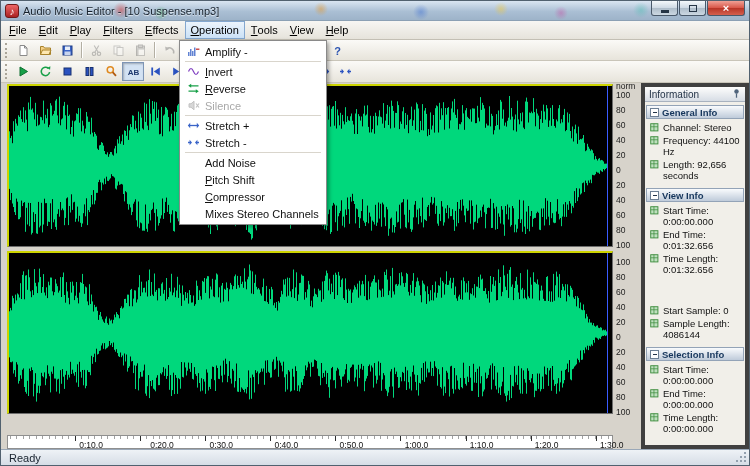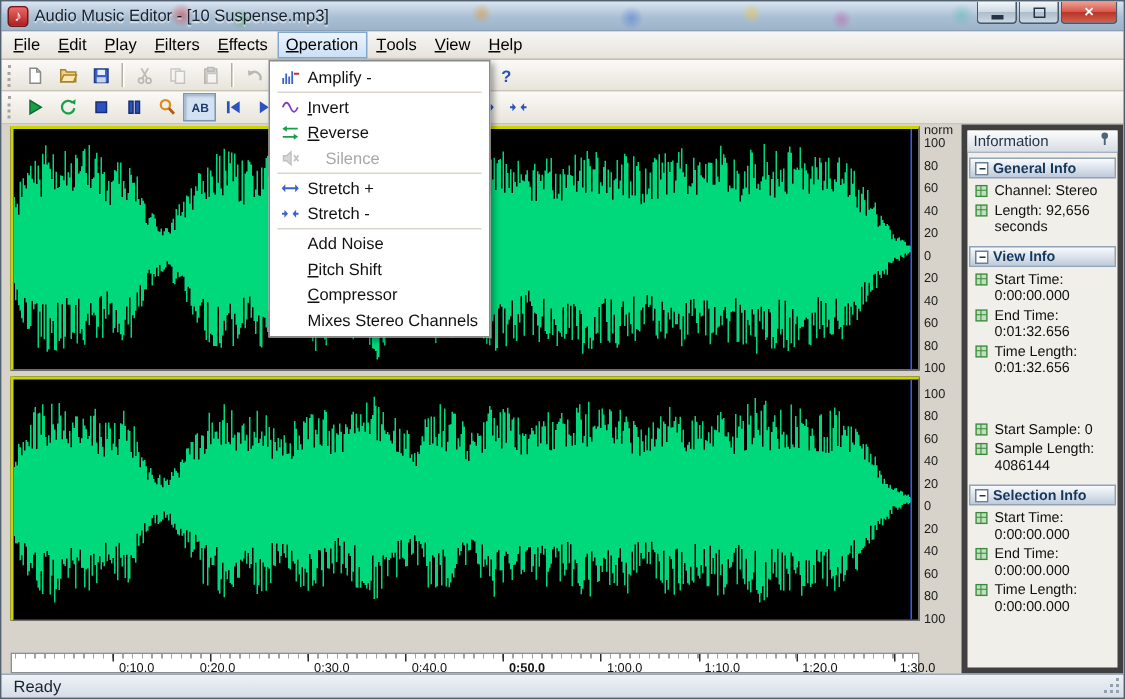--- a/index.html
+++ b/index.html
@@ -90,21 +90,21 @@
   .rows { padding:3px 2px 3px 4px; }
   .irow { position:relative; padding-left:13px; font-size:9.5px; line-height:11px;
     margin-bottom:2px; white-space:pre-line; color:#101010; }
   .rowico { position:absolute; left:0; top:1px; }
   .rowspacer { height:28px; }
 
   
   .dropdown { position:absolute; left:178px; top:39px; width:148px; z-index:40; background:#fff;
     border:1px solid #8a8a8a; box-shadow:2px 2px 4px rgba(0,0,0,.35); padding:2px; font-size:11px; }
   .mrow { display:flex; align-items:center; height:17px; padding:0 2px; color:#111; }
-  .mrow.mdis { color:#a8a8a8;gap:12px; }
+  .mrow.mdis { color:#a8a8a8; }
   .mrow.mdis svg { opacity:.45; filter:grayscale(1); }
   .micon { width:19px; flex:none; display:flex; align-items:center; justify-content:center; }
   .mlabel { padding-left:2px; white-space:nowrap; }
   .msep { height:1px; background:#d9d5cc; margin:1px 3px; }
 
   
   .statusbar { height:16px; flex:none; position:relative; display:flex; align-items:center;
     padding:0 8px; font-size:11px; color:#17222e;
     background:linear-gradient(#eef2f6, #d6dde6); border-top:1px solid #9aa8b8; }
   .grip { position:absolute; right:2px; bottom:2px; width:12px; height:12px; }
@@ -344,27 +344,27 @@
           <svg id="wave1" viewBox="0 0 603 160" preserveAspectRatio="none">
             <path d="M0.5 58.3V104.4M1.5 54.9V109.1M2.5 57.3V109.3M3.5 42.8V108.5M4.5 45.2V120.5M5.5 50.5V117.1M6.5 41.6V123.9M7.5 47.4V109.2M8.5 40.4V111.5M9.5 41.5V130.6M10.5 44.5V127.9M11.5 30.2V122.3M12.5 46.0V125.8M13.5 21.9V116.8M14.5 18.3V115.4M15.5 46.3V134.0M16.5 22.6V138.9M17.5 22.2V140.7M18.5 36.8V127.8M19.5 16.5V143.0M20.5 24.3V115.6M21.5 38.3V118.1M22.5 44.2V114.3M23.5 37.2V117.0M24.5 42.1V143.4M25.5 16.1V130.8M26.5 29.8V120.2M27.5 33.3V148.6M28.5 40.1V139.9M29.5 29.3V132.7M30.5 15.6V140.3M31.5 24.0V132.8M32.5 39.9V119.8M33.5 34.0V123.2M34.5 21.1V124.3M35.5 39.5V119.4M36.5 42.5V132.2M37.5 34.3V125.6M38.5 45.1V112.3M39.5 28.7V120.7M40.5 32.3V123.2M41.5 24.5V139.4M42.5 24.6V118.7M43.5 38.3V120.8M44.5 42.3V113.4M45.5 39.1V125.5M46.5 26.2V125.6M47.5 30.6V138.6M48.5 33.2V126.5M49.5 39.6V125.8M50.5 37.6V140.6M51.5 24.1V117.2M52.5 44.0V130.8M53.5 24.1V116.1M54.5 19.5V123.7M55.5 42.0V135.9M56.5 49.7V121.8M57.5 29.1V117.9M58.5 38.4V126.7M59.5 44.8V121.8M60.5 51.3V124.5M61.5 28.9V108.8M62.5 39.6V121.0M63.5 28.6V116.7M64.5 32.7V120.4M65.5 47.1V122.7M66.5 42.7V119.0M67.5 29.0V129.5M68.5 44.8V111.3M69.5 50.4V133.9M70.5 39.6V108.8M71.5 29.1V118.8M72.5 29.9V124.7M73.5 20.9V117.0M74.5 31.0V132.3M75.5 40.8V116.9M76.5 33.5V135.3M77.5 34.4V132.9M78.5 48.4V117.2M79.5 52.2V119.0M80.5 31.2V119.1M81.5 51.0V122.2M82.5 41.5V102.8M83.5 48.4V110.8M84.5 58.5V104.1M85.5 51.8V100.7M86.5 54.2V109.1M87.5 53.7V95.7M88.5 57.8V101.5M89.5 66.9V100.9M90.5 61.9V97.9M91.5 59.0V97.5M92.5 63.5V92.5M93.5 66.4V90.3M94.5 68.6V95.8M95.5 69.9V90.1M96.5 65.6V96.3M97.5 63.5V95.3M98.5 70.2V94.6M99.5 71.8V93.3M100.5 65.5V88.0M101.5 67.6V92.2M102.5 66.7V90.2M103.5 70.4V94.0M104.5 66.8V89.5M105.5 61.6V96.8M106.5 64.3V98.7M107.5 59.1V96.2M108.5 61.0V100.1M109.5 62.1V103.2M110.5 65.3V104.0M111.5 55.0V99.5M112.5 53.3V104.2M113.5 55.6V102.5M114.5 54.6V112.5M115.5 46.0V100.5M116.5 45.8V108.5M117.5 50.0V101.5M118.5 41.6V118.6M119.5 41.7V115.0M120.5 53.2V113.4M121.5 36.9V103.5M122.5 35.9V108.4M123.5 53.3V108.0M124.5 45.6V120.1M125.5 37.2V112.4M126.5 37.5V136.1M127.5 49.5V112.7M128.5 46.4V110.3M129.5 34.3V137.4M130.5 22.1V125.3M131.5 43.1V118.9M132.5 28.7V123.7M133.5 39.4V123.7M134.5 34.9V117.5M135.5 34.7V111.6M136.5 39.5V140.6M137.5 28.4V142.8M138.5 43.5V133.2M139.5 27.1V122.1M140.5 16.5V145.1M141.5 42.9V128.0M142.5 29.0V133.1M143.5 41.6V127.1M144.5 43.1V135.7M145.5 20.5V136.7M146.5 38.8V138.3M147.5 36.9V124.7M148.5 47.4V122.2M149.5 35.2V132.2M150.5 35.3V132.1M151.5 42.9V120.2M152.5 30.7V121.4M153.5 29.3V119.3M154.5 40.7V114.2M155.5 36.9V122.9M156.5 47.7V115.6M157.5 25.0V125.9M158.5 46.2V123.0M159.5 44.0V112.1M160.5 34.9V136.8M161.5 38.6V122.1M162.5 20.8V143.0M163.5 42.3V137.1M164.5 39.5V119.7M165.5 34.6V141.1M166.5 44.2V122.0M167.5 37.5V124.8M168.5 23.8V140.9M169.5 44.9V125.2M170.5 31.7V126.2M171.5 40.2V135.7M172.5 52.9V109.0M173.5 32.5V123.9M174.5 41.7V124.5M175.5 47.5V109.4M176.5 39.0V114.5M177.5 45.1V122.5M178.5 39.8V117.7M179.5 50.6V109.6M180.5 37.1V115.8M181.5 42.0V118.9M182.5 49.6V110.0M183.5 49.4V125.9M184.5 42.5V126.6M185.5 52.9V114.1M186.5 51.2V121.1M187.5 27.6V122.9M188.5 32.8V134.6M189.5 47.0V120.1M190.5 37.3V130.0M191.5 43.2V138.4M192.5 46.6V125.2M193.5 27.9V137.6M194.5 28.8V126.1M195.5 25.0V128.6M196.5 39.9V140.8M197.5 25.6V116.4M198.5 23.1V119.6M199.5 23.3V137.5M200.5 45.4V133.9M201.5 33.5V136.0M202.5 36.5V125.9M203.5 25.8V113.6M204.5 43.3V114.0M205.5 44.2V127.2M206.5 26.7V138.0M207.5 20.4V112.5M208.5 21.5V115.0M209.5 44.3V125.8M210.5 34.3V126.1M211.5 49.6V112.7M212.5 32.6V122.7M213.5 30.0V129.3M214.5 48.5V107.6M215.5 35.8V121.7M216.5 36.8V105.7M217.5 29.4V110.9M218.5 34.9V129.2M219.5 48.3V123.0M220.5 36.3V108.2M221.5 29.9V125.6M222.5 31.8V130.6M223.5 36.3V115.9M224.5 33.1V117.7M225.5 23.3V134.5M226.5 21.5V128.1M227.5 35.9V110.5M228.5 22.9V138.6M229.5 32.1V138.9M230.5 34.6V125.0M231.5 23.1V138.9M232.5 31.0V134.4M233.5 28.7V135.7M234.5 34.8V137.0M235.5 15.3V139.3M236.5 28.6V135.9M237.5 36.3V140.5M238.5 26.3V134.1M239.5 23.7V117.4M240.5 11.5V146.4M241.5 17.5V124.8M242.5 40.5V145.8M243.5 18.4V121.6M244.5 41.1V124.1M245.5 29.9V139.5M246.5 21.6V117.2M247.5 33.8V119.9M248.5 36.4V118.4M249.5 35.0V131.2M250.5 36.6V120.4M251.5 40.6V119.1M252.5 42.6V115.5M253.5 34.1V118.6M254.5 25.6V115.5M255.5 48.0V131.8M256.5 48.3V107.6M257.5 32.9V119.9M258.5 49.1V107.2M259.5 50.9V118.8M260.5 36.0V119.9M261.5 46.1V124.7M262.5 33.9V124.4M263.5 36.4V108.7M264.5 52.3V106.4M265.5 49.8V116.8M266.5 54.9V115.8M267.5 49.0V103.8M268.5 57.6V107.6M269.5 48.1V123.8M270.5 49.7V107.6M271.5 43.9V109.7M272.5 37.8V112.6M273.5 41.3V118.4M274.5 26.5V108.7M275.5 31.6V124.3M276.5 25.9V138.7M277.5 43.6V121.3M278.5 24.6V136.5M279.5 42.7V117.1M280.5 24.9V118.6M281.5 38.3V138.7M282.5 44.2V137.8M283.5 36.1V115.8M284.5 16.5V123.7M285.5 45.1V137.3M286.5 34.4V113.3M287.5 19.3V118.0M288.5 47.9V138.0M289.5 41.5V132.4M290.5 30.1V138.5M291.5 29.8V135.4M292.5 21.5V129.3M293.5 22.7V132.0M294.5 22.9V125.9M295.5 46.7V123.0M296.5 39.1V112.4M297.5 44.6V117.3M298.5 36.4V114.4M299.5 27.9V108.7M300.5 31.5V110.6M301.5 53.2V123.7M302.5 47.6V109.4M303.5 54.3V114.0M304.5 43.3V113.6M305.5 35.5V106.6M306.5 40.8V107.1M307.5 41.6V108.0M308.5 44.1V115.6M309.5 35.8V122.9M310.5 37.6V123.3M311.5 37.3V132.2M312.5 48.8V110.0M313.5 28.5V124.9M314.5 46.3V120.0M315.5 27.9V123.8M316.5 22.7V117.6M317.5 17.6V131.1M318.5 20.2V120.0M319.5 37.4V134.2M320.5 25.7V144.8M321.5 41.2V126.5M322.5 30.6V115.2M323.5 39.0V113.9M324.5 21.8V127.4M325.5 46.0V127.1M326.5 19.7V135.4M327.5 21.8V117.7M328.5 42.1V114.8M329.5 18.9V116.3M330.5 22.7V122.7M331.5 34.1V126.5M332.5 26.7V133.6M333.5 25.3V123.7M334.5 45.2V123.4M335.5 47.0V121.3M336.5 25.4V116.4M337.5 36.6V111.1M338.5 50.0V129.9M339.5 35.8V126.8M340.5 37.7V128.4M341.5 36.4V114.9M342.5 49.9V113.8M343.5 39.5V111.6M344.5 36.6V111.6M345.5 32.4V128.4M346.5 34.2V124.5M347.5 36.5V116.5M348.5 30.6V133.5M349.5 44.7V111.8M350.5 27.8V124.9M351.5 42.5V115.7M352.5 31.4V110.9M353.5 27.9V116.8M354.5 31.2V112.9M355.5 43.1V138.2M356.5 21.9V128.2M357.5 46.9V125.5M358.5 47.2V122.9M359.5 28.3V113.1M360.5 46.3V111.5M361.5 33.7V118.6M362.5 29.6V112.5M363.5 28.2V114.5M364.5 26.0V134.6M365.5 22.4V110.0M366.5 29.4V122.7M367.5 29.6V130.6M368.5 44.6V126.8M369.5 26.6V108.4M370.5 36.6V122.5M371.5 37.5V109.9M372.5 44.1V137.8M373.5 35.6V126.5M374.5 43.7V120.1M375.5 18.9V122.3M376.5 22.0V135.9M377.5 16.5V137.7M378.5 26.6V143.1M379.5 42.1V139.5M380.5 37.7V133.8M381.5 23.1V118.5M382.5 44.6V116.1M383.5 14.9V133.5M384.5 38.4V144.7M385.5 41.5V114.6M386.5 31.5V121.1M387.5 30.9V118.6M388.5 32.9V124.0M389.5 31.3V135.0M390.5 20.1V134.4M391.5 32.4V124.2M392.5 19.3V128.3M393.5 23.3V118.9M394.5 30.1V119.9M395.5 33.9V128.2M396.5 29.8V113.8M397.5 19.9V137.0M398.5 21.1V117.4M399.5 38.8V129.2M400.5 42.5V135.7M401.5 31.9V123.6M402.5 39.8V137.5M403.5 27.8V118.9M404.5 20.1V112.5M405.5 42.8V121.5M406.5 34.1V128.9M407.5 28.5V137.2M408.5 24.6V122.1M409.5 28.2V142.6M410.5 32.5V129.9M411.5 42.2V130.7M412.5 49.3V114.9M413.5 27.6V127.2M414.5 30.4V110.0M415.5 31.6V128.8M416.5 38.3V108.5M417.5 50.9V124.4M418.5 33.3V115.6M419.5 41.1V119.5M420.5 48.3V119.4M421.5 37.2V108.7M422.5 47.2V122.9M423.5 32.0V115.0M424.5 47.5V123.1M425.5 39.5V108.2M426.5 28.5V113.5M427.5 44.6V115.1M428.5 39.8V132.7M429.5 32.2V116.2M430.5 32.8V121.3M431.5 24.5V134.0M432.5 44.7V135.5M433.5 28.0V114.2M434.5 29.6V142.7M435.5 41.6V133.6M436.5 31.2V140.1M437.5 18.3V117.8M438.5 32.0V119.7M439.5 31.8V126.2M440.5 27.7V143.5M441.5 24.8V113.4M442.5 35.4V112.8M443.5 29.7V135.8M444.5 24.8V140.6M445.5 41.9V115.0M446.5 33.5V136.4M447.5 45.4V122.3M448.5 47.8V127.5M449.5 43.5V135.8M450.5 41.7V136.9M451.5 46.1V124.9M452.5 27.3V134.1M453.5 46.7V135.3M454.5 24.4V109.7M455.5 28.2V125.1M456.5 39.5V130.9M457.5 30.3V132.6M458.5 39.3V123.7M459.5 27.9V129.1M460.5 46.8V113.0M461.5 40.3V124.7M462.5 41.1V137.8M463.5 35.2V137.9M464.5 42.5V110.8M465.5 31.1V129.6M466.5 44.7V119.0M467.5 33.5V129.9M468.5 33.8V115.8M469.5 23.9V144.0M470.5 35.1V113.5M471.5 21.6V130.4M472.5 26.5V123.2M473.5 25.6V143.3M474.5 37.9V138.5M475.5 38.0V136.5M476.5 35.2V119.6M477.5 41.2V125.8M478.5 45.4V124.9M479.5 38.0V121.9M480.5 49.6V115.5M481.5 23.0V112.3M482.5 38.8V136.5M483.5 31.3V110.4M484.5 24.0V126.6M485.5 32.9V113.0M486.5 27.6V132.8M487.5 47.4V136.5M488.5 47.0V119.5M489.5 16.4V140.2M490.5 30.0V134.5M491.5 24.0V142.0M492.5 43.2V133.3M493.5 38.8V128.7M494.5 12.3V114.1M495.5 22.4V140.4M496.5 33.7V142.9M497.5 37.1V148.6M498.5 20.8V142.3M499.5 44.9V137.9M500.5 16.9V147.1M501.5 14.1V121.9M502.5 33.8V145.1M503.5 31.5V132.9M504.5 47.1V133.5M505.5 35.0V113.2M506.5 28.1V129.3M507.5 23.9V121.8M508.5 31.7V131.9M509.5 39.5V112.8M510.5 46.1V136.7M511.5 20.1V140.5M512.5 36.6V115.3M513.5 34.9V140.8M514.5 45.4V117.4M515.5 36.8V126.1M516.5 44.8V129.7M517.5 46.4V140.7M518.5 16.6V115.3M519.5 43.4V117.8M520.5 45.2V127.0M521.5 24.3V129.3M522.5 31.7V125.3M523.5 45.6V121.0M524.5 19.3V130.3M525.5 28.9V144.2M526.5 29.6V137.7M527.5 30.9V137.9M528.5 26.4V120.5M529.5 31.6V135.9M530.5 47.4V120.6M531.5 37.7V138.4M532.5 32.6V136.2M533.5 37.4V123.6M534.5 45.8V135.9M535.5 47.8V113.5M536.5 47.9V121.2M537.5 24.0V121.8M538.5 23.2V114.9M539.5 48.0V132.9M540.5 38.3V117.4M541.5 48.8V115.1M542.5 38.4V137.8M543.5 48.8V113.0M544.5 20.9V126.8M545.5 47.7V132.9M546.5 32.3V131.1M547.5 18.6V140.8M548.5 23.7V130.4M549.5 44.3V125.1M550.5 21.1V138.4M551.5 45.0V129.4M552.5 37.2V117.8M553.5 30.9V134.5M554.5 33.6V130.4M555.5 37.5V127.1M556.5 31.2V116.9M557.5 48.4V115.9M558.5 31.3V110.6M559.5 42.0V119.2M560.5 43.5V107.1M561.5 32.8V126.4M562.5 34.8V127.3M563.5 36.8V116.2M564.5 44.4V115.6M565.5 46.0V113.6M566.5 43.0V112.5M567.5 53.4V111.3M568.5 43.2V105.6M569.5 44.9V107.1M570.5 55.2V109.4M571.5 49.5V97.5M572.5 56.6V106.9M573.5 57.2V106.6M574.5 51.4V97.1M575.5 57.2V100.3M576.5 65.4V94.4M577.5 60.9V96.5M578.5 63.5V92.7M579.5 69.5V97.1M580.5 66.1V92.8M581.5 69.6V93.5M582.5 69.6V91.5M583.5 72.2V92.8M584.5 70.1V87.0M585.5 72.8V89.7M586.5 73.7V84.5M587.5 72.7V84.7M588.5 72.3V85.5M589.5 74.7V86.8M590.5 75.1V85.4M591.5 74.2V86.0M592.5 74.7V83.7M593.5 77.4V82.8M594.5 76.7V83.0M595.5 77.3V82.2M596.5 76.7V83.1M597.5 78.4V82.4M598.5 78.8V81.6" stroke="#00d87c" stroke-width="1" fill="none"></path>
             <line x1="598.5" y1="0" x2="598.5" y2="160" stroke="#3a5cff" stroke-width="1"></line>
           </svg>
         </div>
       <div class="timeline" id="timeline">
           <span class="tl-unit" style="left: 3px;">hms</span>
           <span class="tl-tick" style="left: 67.0794px;"></span>
           <span class="tl-label" style="left: 67.0794px;">0:10.0</span>
           <span class="tl-tick" style="left: 132.159px;"></span>
-          <span class="tl-label" style="left: 121px;">0:20.0</span>
+          <span class="tl-label" style="left: 138px;">0:20.0</span>
           <span class="tl-tick" style="left: 197.238px;"></span>
           <span class="tl-label" style="left: 197.238px;">0:30.0</span>
           <span class="tl-tick" style="left: 262.318px;"></span>
           <span class="tl-label" style="left: 262.318px;">0:40.0</span>
           <span class="tl-tick" style="left: 327.397px;"></span>
-          <span class="tl-label" style="left: 327.397px; font-weight: bold;">0:50.0</span>
+          <span class="tl-label" style="left: 327.397px;">0:50.0</span>
           <span class="tl-tick" style="left: 392.477px;"></span>
           <span class="tl-label" style="left: 392.477px;">1:00.0</span>
           <span class="tl-tick" style="left: 457.556px;"></span>
           <span class="tl-label" style="left: 457.556px;">1:10.0</span>
           <span class="tl-tick" style="left: 522.635px;"></span>
           <span class="tl-label" style="left: 522.635px;">1:20.0</span>
           <span class="tl-tick" style="left: 587.715px;"></span>
           <span class="tl-label" style="left: 587.715px;">1:30.0</span>
         </div>
     </div>
@@ -407,20 +407,24 @@
             <span class="sechead-label">General Info</span>
           </div>
           <div class="rows">
             <div class="irow"><span class="rowico"><svg width="9" height="9" viewBox="0 0 10 10">
                   <rect x="0.8" y="0.8" width="8" height="8" fill="#bfe0bf" stroke="#3a8a3a"></rect>
                   <path d="M0.8 4.2h8M4.4 0.8v8" stroke="#3a8a3a" stroke-width="0.8"></path>
                 </svg></span><span class="rowtext">Channel: Stereo</span></div>
             <div class="irow"><span class="rowico"><svg width="9" height="9" viewBox="0 0 10 10">
                   <rect x="0.8" y="0.8" width="8" height="8" fill="#bfe0bf" stroke="#3a8a3a"></rect>
                   <path d="M0.8 4.2h8M4.4 0.8v8" stroke="#3a8a3a" stroke-width="0.8"></path>
+                </svg></span><span class="rowtext">Frequency: 44100 Hz</span></div>
+            <div class="irow"><span class="rowico"><svg width="9" height="9" viewBox="0 0 10 10">
+                  <rect x="0.8" y="0.8" width="8" height="8" fill="#bfe0bf" stroke="#3a8a3a"></rect>
+                  <path d="M0.8 4.2h8M4.4 0.8v8" stroke="#3a8a3a" stroke-width="0.8"></path>
                 </svg></span><span class="rowtext">Length: 92,656 seconds</span></div>
           </div>
           <div class="sechead">
             <span class="minusbox"></span>
             <span class="sechead-label">View Info</span>
           </div>
           <div class="rows">
             <div class="irow"><span class="rowico"><svg width="9" height="9" viewBox="0 0 10 10">
                   <rect x="0.8" y="0.8" width="8" height="8" fill="#bfe0bf" stroke="#3a8a3a"></rect>
                   <path d="M0.8 4.2h8M4.4 0.8v8" stroke="#3a8a3a" stroke-width="0.8"></path>

